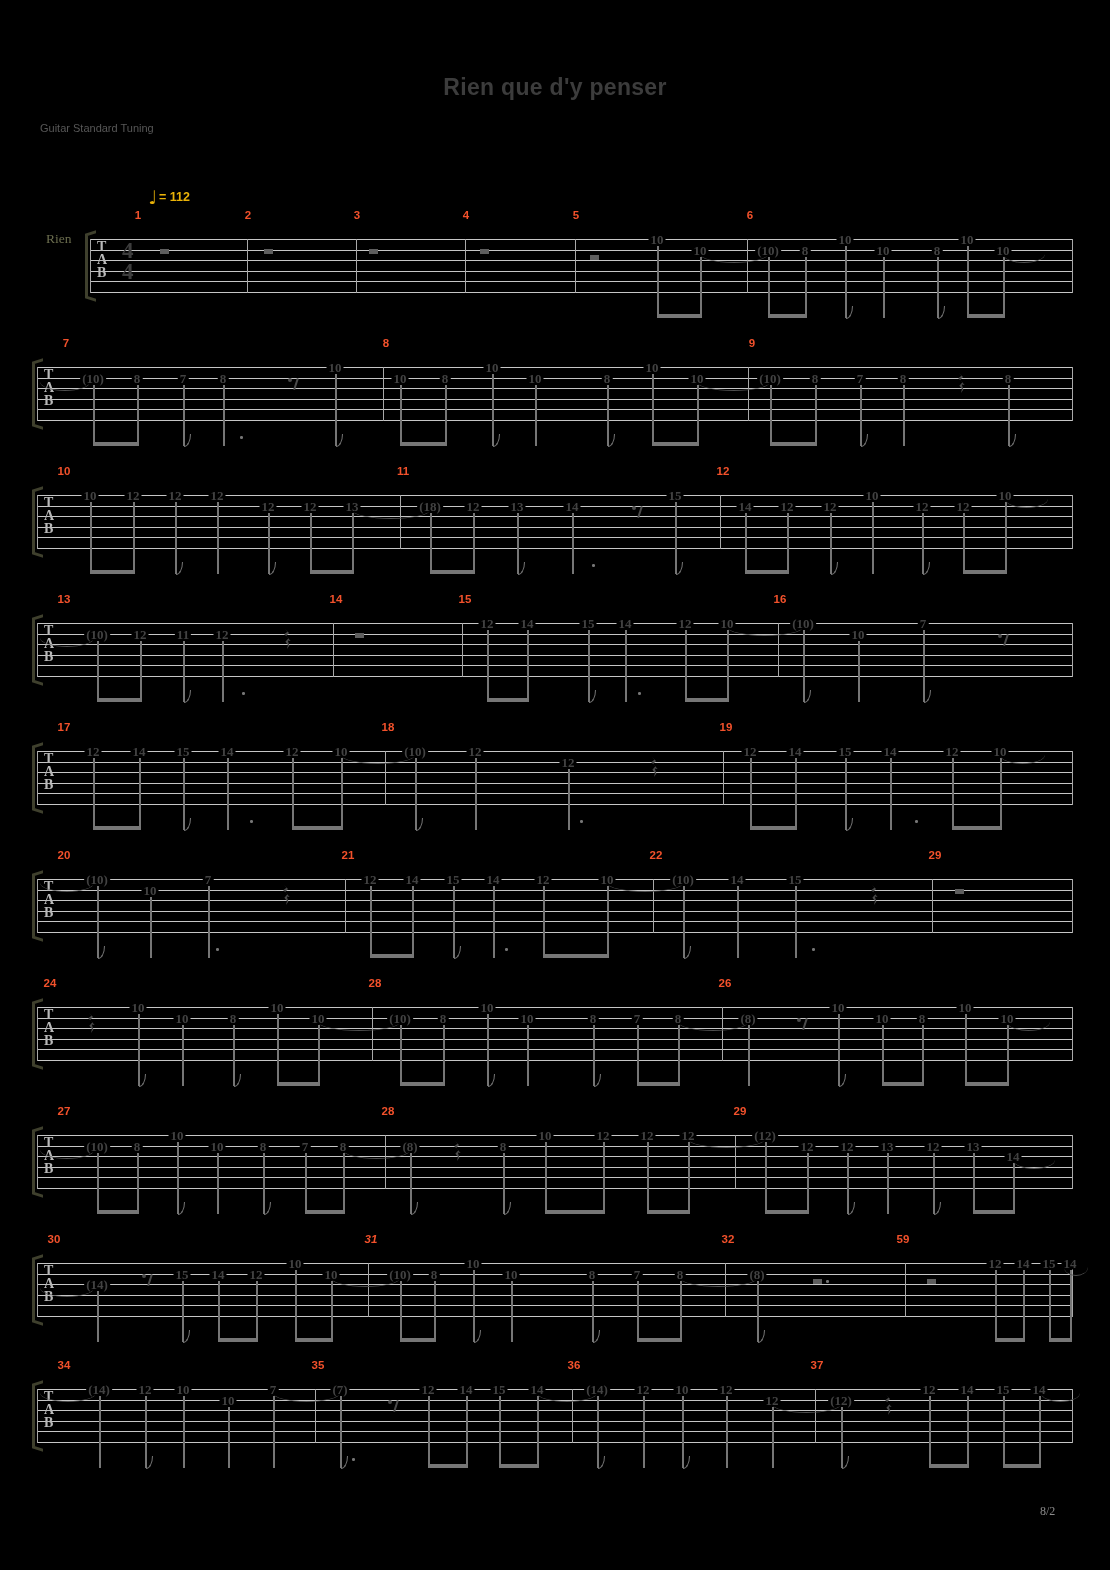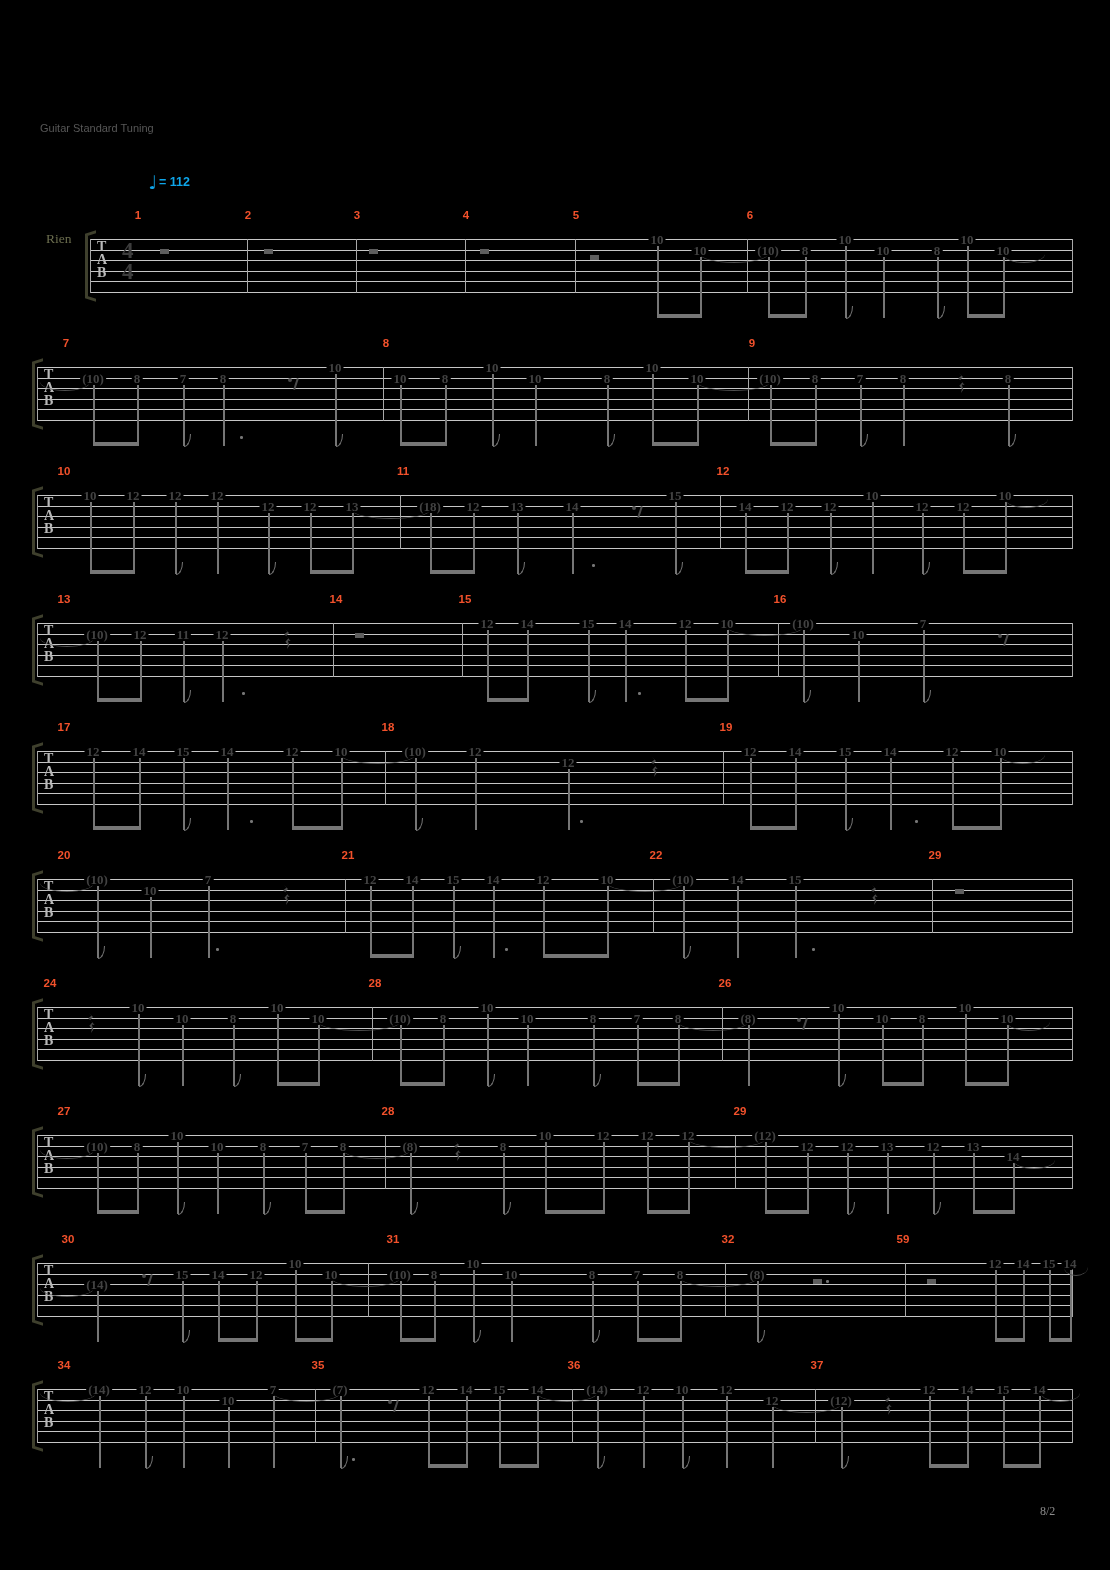--- a/index.html
+++ b/index.html
@@ -6,21 +6,21 @@
     --accent:#f2512b; --line:#c6c6c6; --note:#424242; --stem:#767676;
     --title:#3c3c3c; --subtitle:#575757; --bracket:#3f402d; --track:#6b6d4e;
     --footer:#8c8c8c; --rest:#4a4a4a; --tie:#4f4f4f; --barline:#a8a8a8; --clef:#b9b9b9;
   }
   html,body{margin:0;padding:0;background:#000;}
   #page{position:relative;width:1110px;height:1570px;background:#000;overflow:hidden;
         font-family:"Liberation Sans",sans-serif;}
   #title{position:absolute;left:0;right:0;top:74px;text-align:center;
          font:bold 23px "Liberation Sans",sans-serif;color:var(--title);letter-spacing:.3px;}
   #subtitle{position:absolute;left:40px;top:122px;font:11px "Liberation Sans",sans-serif;color:var(--subtitle);}
-  #tempo{position:absolute;left:148px;top:171px;color:#0ea5e9;font:bold 12.5px "Liberation Sans",sans-serif;}
+  #tempo{position:absolute;left:148px;top:186px;color:#eab308;font:bold 12.5px "Liberation Sans",sans-serif;}
   #tempo .glyph{font-size:19px;vertical-align:-3px;margin-right:2px;font-family:"DejaVu Sans",sans-serif;}
   #chant{position:absolute;left:46px;top:231px;font:13.5px "Liberation Serif",serif;color:var(--track);}
   #pageno{position:absolute;left:1040px;top:1504px;font:12px "Liberation Serif",serif;color:var(--footer);}
   .sys{position:absolute;left:0;width:1110px;height:122px;}
   .sl{position:absolute;height:1px;background:var(--line);}
   .bl{position:absolute;width:1px;top:32px;height:54px;background:var(--barline);}
   .mn{position:absolute;top:2px;transform:translateX(-50%);
       font:bold 11.5px "Liberation Sans",sans-serif;color:var(--accent);}
   .note{position:absolute;transform:translate(-50%,-50%);background:#000;padding:0 2px;
         font:bold 13px "Liberation Serif",serif;color:var(--note);line-height:13px;white-space:nowrap;}
@@ -42,20 +42,21 @@
   .ts{position:absolute;font:bold 23px "Liberation Serif",serif;color:#3d3d3d;line-height:21px;}
   .bracket{position:absolute;width:3px;background:var(--bracket);top:29px;height:60px;}
   .bracket:before,.bracket:after{content:"";position:absolute;left:0;width:11px;height:3px;background:var(--bracket);}
   .bracket:before{top:-4px;transform:skewY(-18deg);}
   .bracket:after{bottom:-4px;transform:skewY(18deg);}
 </style>
 </head>
 <body>
 
 <div id="page">
+  <div id="title">Rien que d'y penser</div>
   <div id="subtitle">Guitar Standard Tuning</div>
   <div id="tempo"><span class="glyph">♩</span><span>= 112</span></div>
   <div id="chant">Rien</div>
   <div id="systems">
       <div class="sys" style="top: 207px;">
         <div class="sl" style="left: 90px; width: 982px; top: 32px;"></div>
         <div class="sl" style="left: 90px; width: 982px; top: 42.5px;"></div>
         <div class="sl" style="left: 90px; width: 982px; top: 53px;"></div>
         <div class="sl" style="left: 90px; width: 982px; top: 63.5px;"></div>
         <div class="sl" style="left: 90px; width: 982px; top: 74px;"></div>
@@ -598,22 +599,22 @@
         <div class="sl" style="left: 37px; width: 1035px; top: 84.5px;"></div>
         <div class="bl" style="left: 37px;"></div>
         <div class="bl" style="left: 368px;"></div>
         <div class="bl" style="left: 725px;"></div>
         <div class="bl" style="left: 905px;"></div>
         <div class="bl" style="left: 1072px;"></div>
         <div class="bracket" style="left: 32px;"></div>
         <div class="clef" style="left: 44px; top: 33px;">T</div>
         <div class="clef" style="left: 44px; top: 46px;">A</div>
         <div class="clef" style="left: 44px; top: 59px;">B</div>
-        <div class="mn" style="left: 68px;">30</div>
-        <div class="mn" style="left: 393px;">31</div>
+        <div class="mn" style="left: 54px;">30</div>
+        <div class="mn" style="left: 371px; font-style: italic;">31</div>
         <div class="mn" style="left: 728px;">32</div>
         <div class="mn" style="left: 903px;">59</div>
         <div class="stem" style="left: 97px; top: 60px; height: 51px;"></div>
         <div class="stem" style="left: 182px; top: 49.5px; height: 61.5px;"></div>
         <div class="flagc" style="left: 183px;"></div>
         <div class="stem" style="left: 218px; top: 49.5px; height: 61.5px;"></div>
         <div class="stem" style="left: 256px; top: 49.5px; height: 61.5px;"></div>
         <div class="beam" style="left: 218px; width: 39.5px;"></div>
         <div class="stem" style="left: 295px; top: 39px; height: 72px;"></div>
         <div class="stem" style="left: 331px; top: 49.5px; height: 61.5px;"></div>

